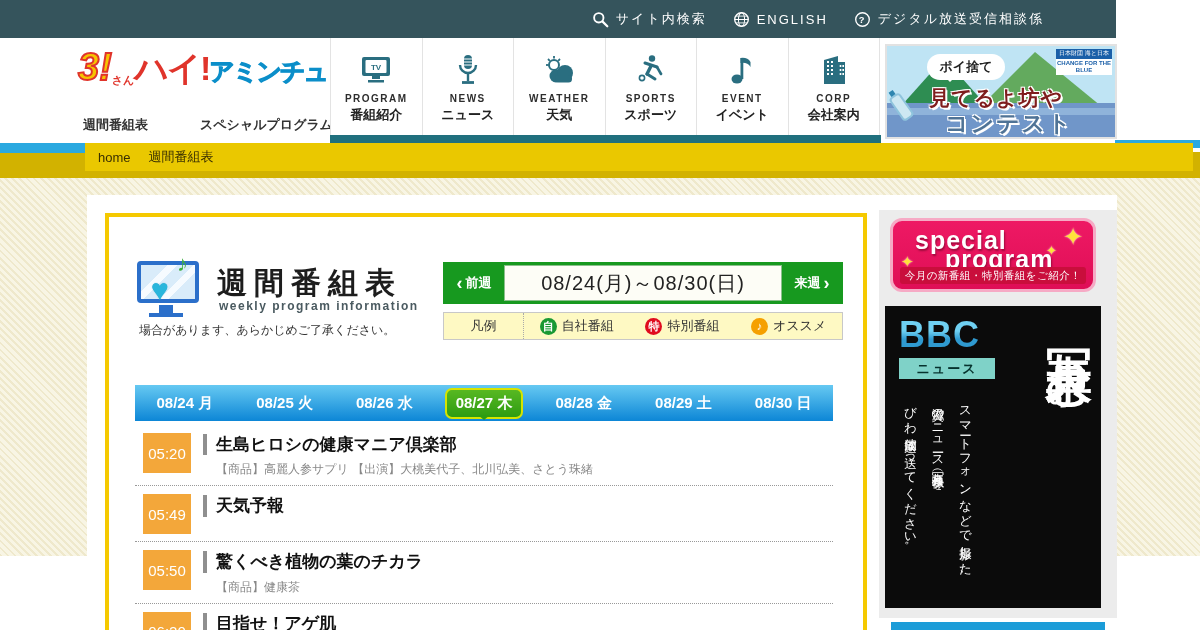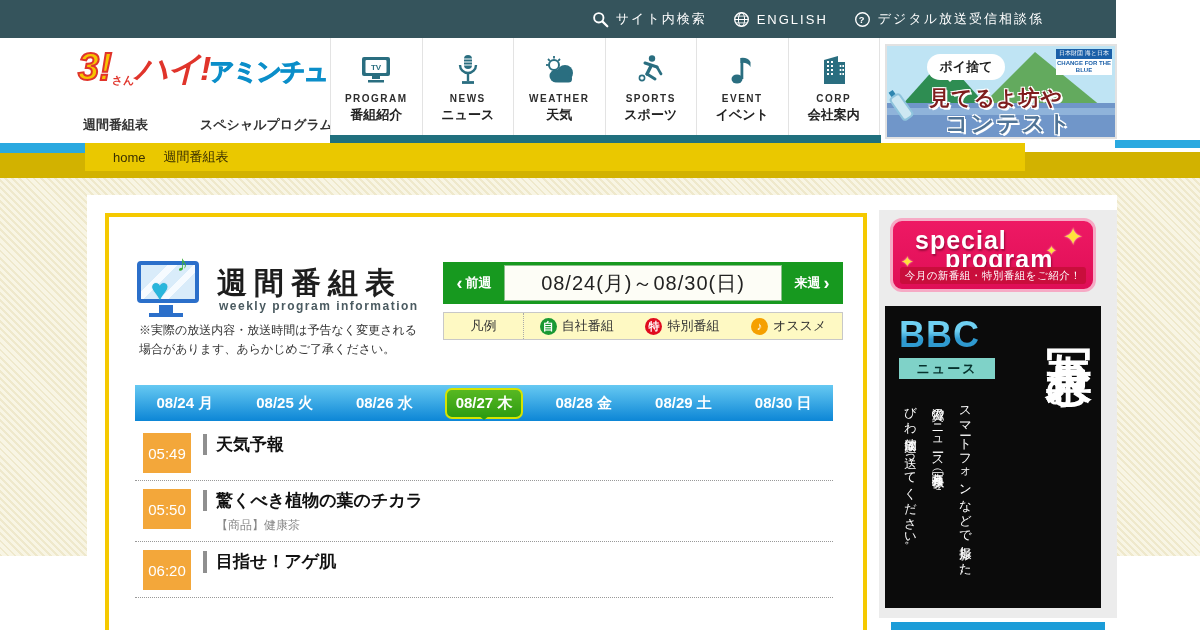--- a/index.html
+++ b/index.html
@@ -12,21 +12,21 @@
             display:flex; align-items:center; justify-content:flex-end; padding-right:72px; gap:26px; }
   .topitem { display:flex; align-items:center; gap:7px; color:#fff; font-size:13px; letter-spacing:2px; cursor:pointer; }
   .topitem svg { display:block; }
 
   
   .header { position:absolute; left:0; top:38px; width:1200px; height:105px; background:#fff; }
   .logo { position:absolute; left:78px; top:10px; width:250px; height:64px; white-space:nowrap;
           font-weight:bold; line-height:1; }
   .lg1 { font-size:38px; color:#f6c400; -webkit-text-stroke:2px #e0342b; font-style:italic; }
   .lg1s{ font-size:11px; color:#e0342b; vertical-align:bottom; }
-  .lg2 { font-size:34px; color:#e0342b; font-style:italic; letter-spacing:-2px; }
+  .lg2 { font-size:34px; color:#e0342b; letter-spacing:-2px; }
   .lg3 { font-size:25px; color:#2bb3e6; -webkit-text-stroke:1px #0b8ec9; letter-spacing:-2px; }
   .lgheart { display:inline-block; width:22px; height:20px; position:relative; top:2px; margin:0 1px; }
   .lgheart:before,.lgheart:after { content:""; position:absolute; top:0; width:11px; height:17px;
       background:#f2589a; border-radius:10px 10px 0 0; }
   .lgheart:before { left:4px; transform:rotate(-42deg); }
   .lgheart:after  { left:9px; transform:rotate(42deg); }
   .lg4 { font-size:27px; color:#ef4123; letter-spacing:-1px; }
   .headlinks { position:absolute; left:83px; top:78px; display:flex; gap:52px; }
   .headlink { font-size:13px; font-weight:bold; color:#333; cursor:pointer; }
 
@@ -62,22 +62,22 @@
   .bottle:before { content:""; position:absolute; left:2px; top:-7px; width:5px; height:5px; background:#2e86b0; }
   .can { position:absolute; right:34px; top:6px; width:11px; height:18px; background:#d23; border-radius:2px; transform:rotate(28deg); }
   .partners { position:absolute; right:3px; top:3px; width:56px; text-align:center; }
   .partner1 { font-size:6px; color:#fff; background:#1a5fa8; padding:1px; line-height:1.3; }
   .partner2 { font-size:6px; color:#1a5fa8; background:#fff; padding:1px; font-weight:bold; line-height:1.2; }
 
   
   .goldband { position:absolute; left:0; top:152px; width:1200px; height:26px; background:#d2b200; }
   .bluestrip-l { position:absolute; left:0; top:143px; width:85px; height:10px; background:#2aa9e0; }
   .bluestrip-r { position:absolute; left:1115px; top:140px; width:85px; height:8px; background:#2aa9e0; }
-  .crumbbar { position:absolute; left:85px; top:143px; width:940px; height:28px; background:#eac800;
-              display:flex; align-items:center; padding-left:28px; gap:18px; }
+  .crumbbar { position:absolute; left:85px; top:143px; width:1108px; height:28px; background:#eac800;
+              display:flex; align-items:center; padding-left:13px; gap:18px; }
   .crumb { font-size:13px; color:#3a3000; cursor:pointer; }
   .crumb.current { cursor:default; }
 
   
   .creamband { position:absolute; left:0; top:178px; width:1200px; height:378px; background:#f8f5e4;
       background-image:repeating-linear-gradient(45deg, rgba(215,200,140,.28) 0 2px, transparent 2px 5px); }
   .wrapper { position:absolute; left:87px; top:195px; width:1030px; height:435px; background:#fff; }
 
   
   .mainpanel { position:absolute; left:105px; top:213px; width:762px; height:440px;
@@ -331,21 +331,20 @@
     <div class="tvicon">
       <div class="tvscreen"></div>
       <div class="tvstand"></div>
       <div class="tvbase"></div>
       <div class="tvheart">♥</div>
       <div class="tvnote">♪</div>
     </div>
     <div class="ptitle">週間番組表</div>
     <div class="psub">weekly program information</div>
     <div class="pnote">
-      <div>※実際の放送内容・放送時間は予告なく変更される</div>
       <div>場合があります、あらかじめご了承ください。</div>
     </div>
 
     <div class="weeknav">
       <div class="wbtn">
         <span class="chev">‹</span>
         <span>前週</span>
       </div>
       <div class="wrange">08/24(月)～08/30(日)</div>
       <div class="wbtn">
@@ -377,20 +376,27 @@
       <div class="daytab"><span class="pill"><span>08/25</span> <span>火</span></span></div>
       <div class="daytab"><span class="pill"><span>08/26</span> <span>水</span></span></div>
       <div class="daytab selected"><span class="pill"><span>08/27</span> <span>木</span></span></div>
       <div class="daytab"><span class="pill"><span>08/28</span> <span>金</span></span></div>
       <div class="daytab"><span class="pill"><span>08/29</span> <span>土</span></span></div>
       <div class="daytab"><span class="pill"><span>08/30</span> <span>日</span></span></div>
     </div>
 
     <div class="plist">
       <div class="prow">
+        <div class="ptime">05:20</div>
+        <div class="pinfo">
+          <div class="pname">生島ヒロシの健康マニア倶楽部</div>
+          <div class="pdesc">【商品】高麗人参サプリ 【出演】大桃美代子、北川弘美、さとう珠緒</div>
+        </div>
+      </div>
+      <div class="prow">
         <div class="ptime">05:49</div>
         <div class="pinfo">
           <div class="pname">天気予報</div>
 
         </div>
       </div>
       <div class="prow">
         <div class="ptime">05:50</div>
         <div class="pinfo">
           <div class="pname">驚くべき植物の葉のチカラ</div>

